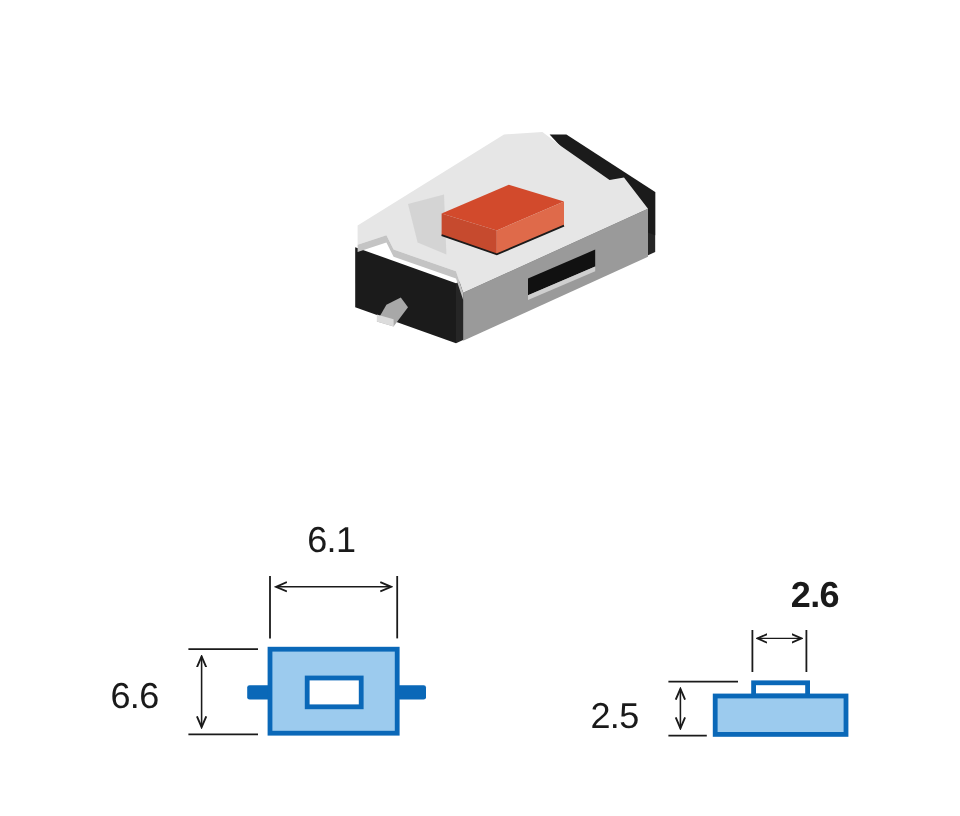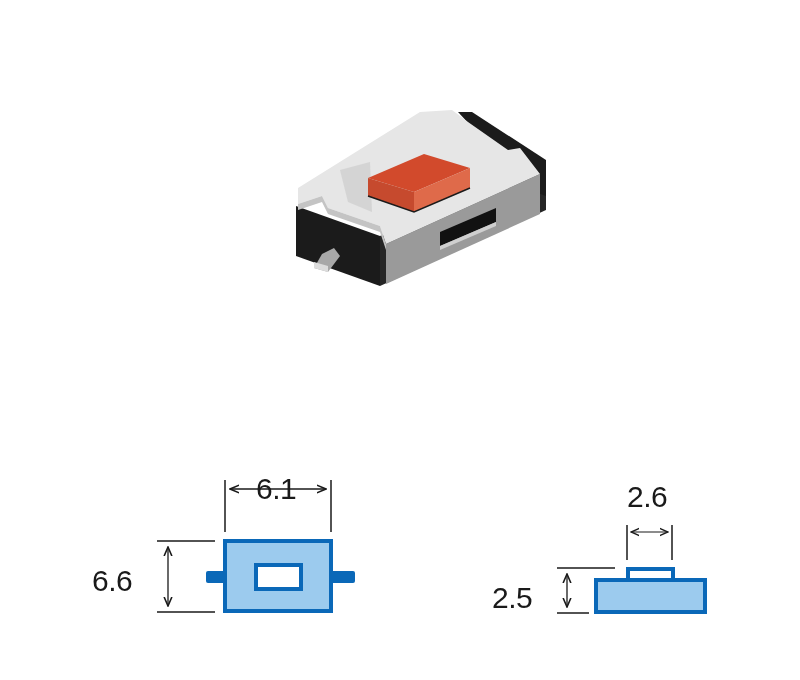--- a/index.html
+++ b/index.html
@@ -70,16 +70,16 @@
     <line x1="672" y1="525" x2="672" y2="560" stroke="#1a1a1a" stroke-width="1.5"></line>
     <line x1="631" y1="532" x2="668" y2="532" stroke="#1a1a1a" stroke-width="1.2" marker-start="url(#arr)" marker-end="url(#arr)"></line>
     <line x1="557" y1="568" x2="615" y2="568" stroke="#1a1a1a" stroke-width="1.5"></line>
     <line x1="557" y1="613" x2="589" y2="613" stroke="#1a1a1a" stroke-width="1.5"></line>
     <line x1="567" y1="574" x2="567" y2="607" stroke="#1a1a1a" stroke-width="1.3" marker-start="url(#arr)" marker-end="url(#arr)"></line>
     <rect x="628" y="569" width="45" height="11" fill="#ffffff" stroke="#0a68b8" stroke-width="4"></rect>
     <rect x="596" y="580" width="109" height="32" fill="#9ccbee" stroke="#0a68b8" stroke-width="4"></rect>
   </g>
 </svg>
 
-<div class="dim-label" style="left:256px; top:436px;margin-top:38px;">6.1</div>
+<div class="dim-label" style="left:256px; top:436px;">6.1</div>
 <div class="dim-label" style="left:92px; top:566px;">6.6</div>
-<div class="dim-label" style="left:627px; top:482px;">2.6</div>
+<div class="dim-label" style="left:659px; top:482px;font-weight:bold;">2.6</div>
 <div class="dim-label" style="left:492px; top:583px;">2.5</div>
 
 </body></html>

